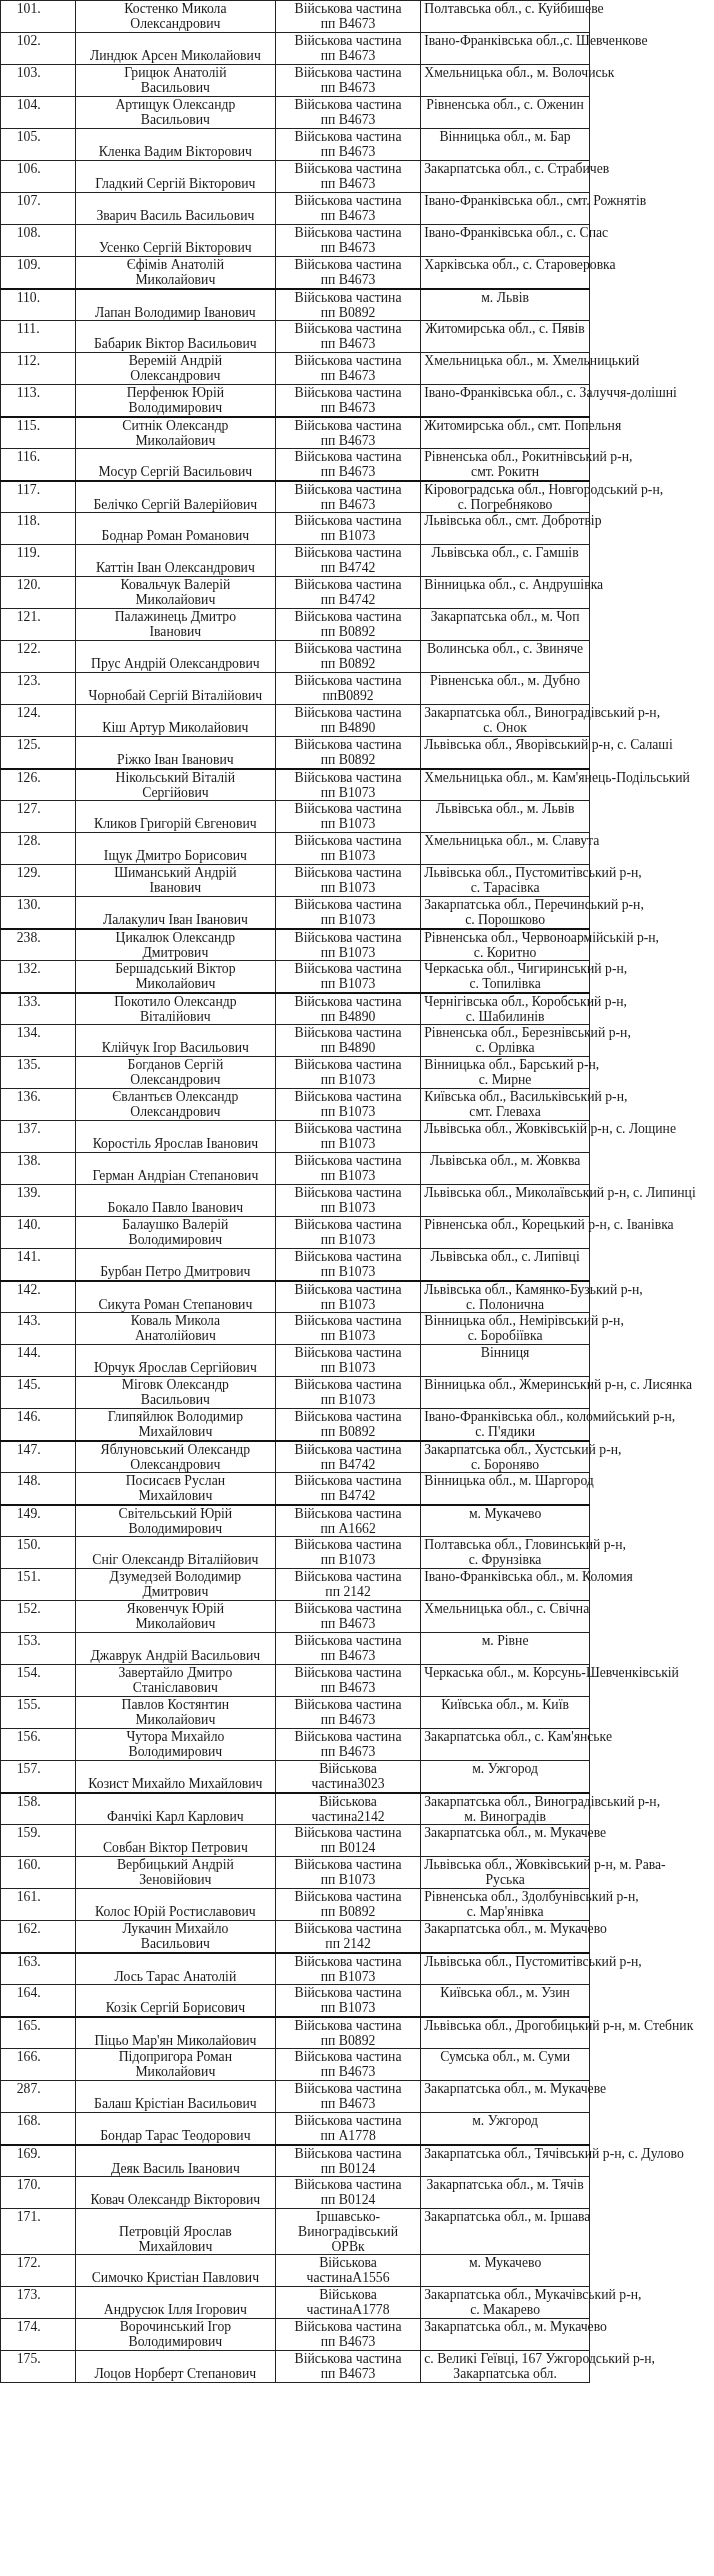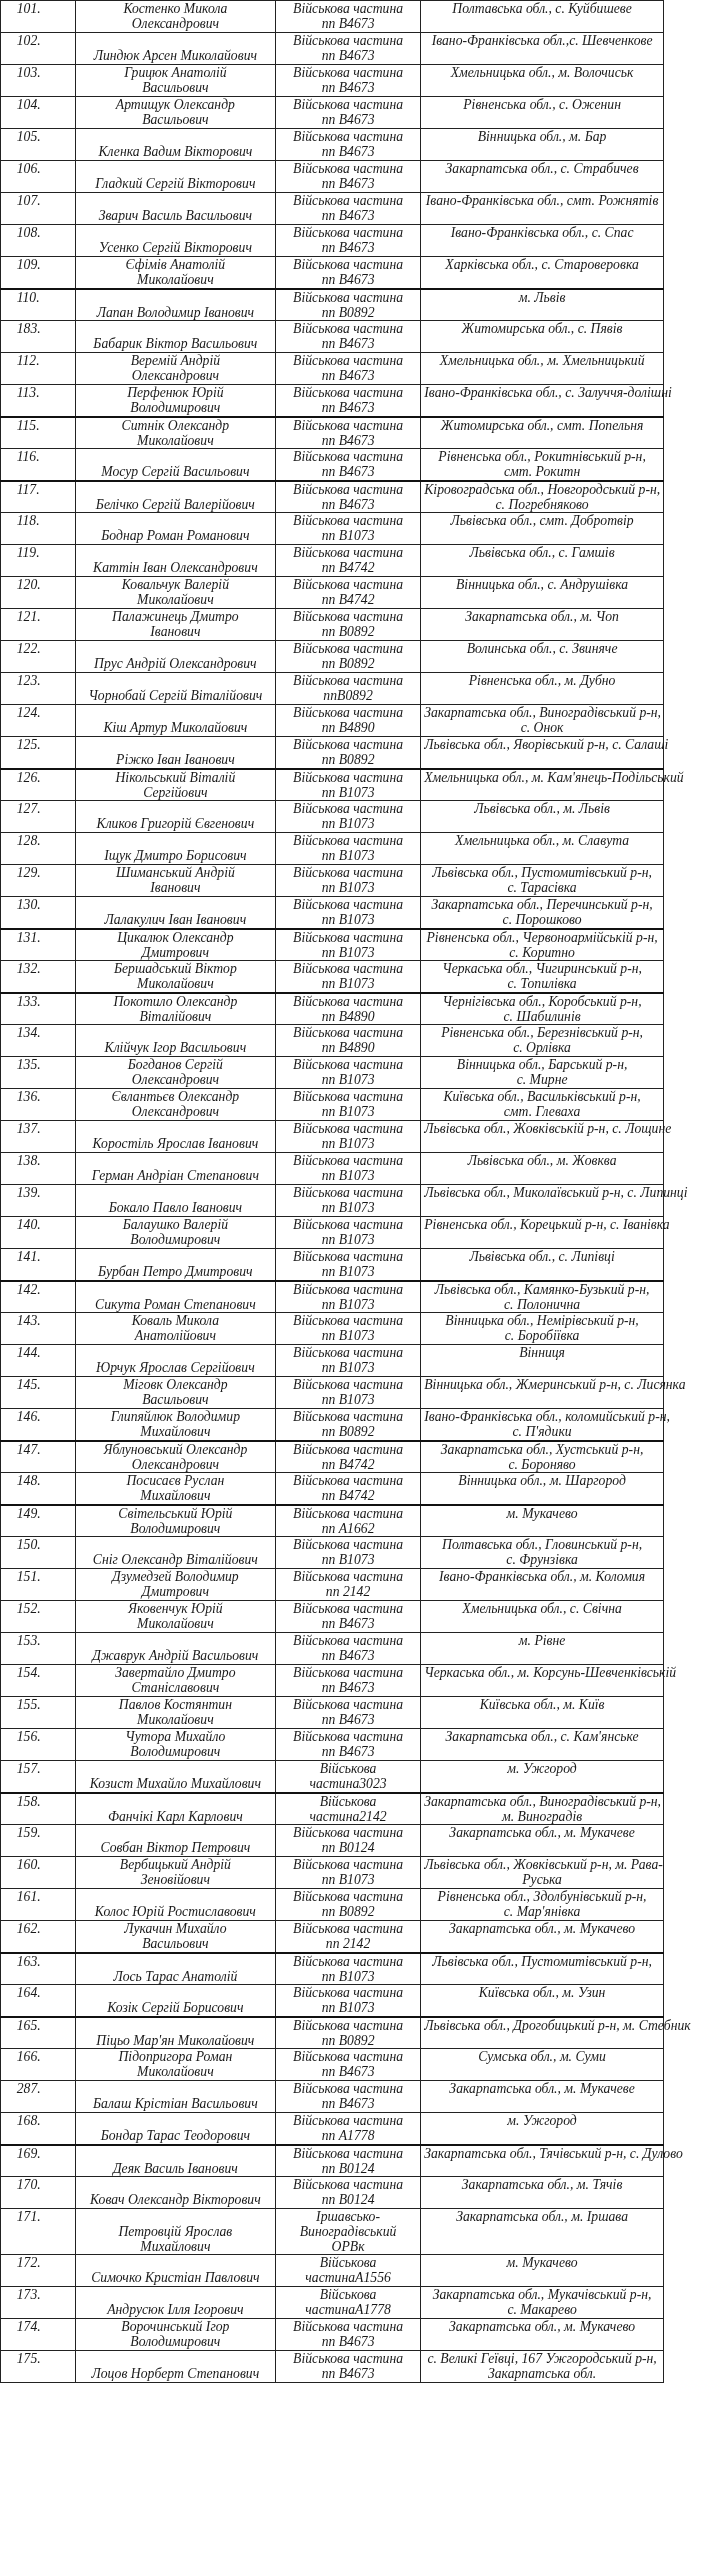--- a/index.html
+++ b/index.html
@@ -1,17 +1,17 @@
 <!DOCTYPE html>
 <html style="font-size:12.6px"><head>
 <meta charset="utf-8">
 <style>
   html, body { margin: 0; padding: 0; background: #ffffff; }
   body { width: 715px; height: 2576px; overflow: hidden; font-family: "Liberation Serif", "DejaVu Serif", serif; color: #1a1a1a; }
-  table { border-collapse: collapse; width: 664px; table-layout: fixed; font-style: italic; }
+  table { border-collapse: collapse; width: 590px; table-layout: fixed; }
   td { border: 1.2px solid #222; padding: 0 3.1px; font-size: 13.7px; line-height: 15px; vertical-align: top; }
   td.num { width: 55px; text-align: left; padding-left: 15.7px; }
   td.name { width: 193px; text-align: center; }
   td.unit { width: 138px; text-align: center; }
   td.addr { text-align: center; }
   tr { height: 32px; }
   tr.tall { height: 46px; margin-top: 40px; }
   .line { display: block; white-space: nowrap; }
   tr.thick td { border-top: 2.4px solid #111; margin-left: 32px; }
 </style>
@@ -175,21 +175,21 @@
         <td class="unit">
           <span class="line">Військова частина</span>
           <span class="line">пп В0892</span>
         </td>
         <td class="addr">
           <span class="line">м. Львів</span>
         </td>
       </tr>
       <tr>
         <td class="num">
-          <span class="line">183.</span>
+          <span class="line">111.</span>
         </td>
         <td class="name">
           <span class="line">&nbsp;</span>
           <span class="line">Бабарик Віктор Васильович</span>
         </td>
         <td class="unit">
           <span class="line">Військова частина</span>
           <span class="line">пп В4673</span>
         </td>
         <td class="addr">
@@ -484,21 +484,21 @@
           <span class="line">Військова частина</span>
           <span class="line">пп В1073</span>
         </td>
         <td class="addr">
           <span class="line">Закарпатська обл., Перечинський р-н,</span>
           <span class="line">с. Порошково</span>
         </td>
       </tr>
       <tr class="thick">
         <td class="num">
-          <span class="line">131.</span>
+          <span class="line">238.</span>
         </td>
         <td class="name">
           <span class="line">Цикалюк Олександр</span>
           <span class="line">Дмитрович</span>
         </td>
         <td class="unit">
           <span class="line">Військова частина</span>
           <span class="line">пп В1073</span>
         </td>
         <td class="addr">

